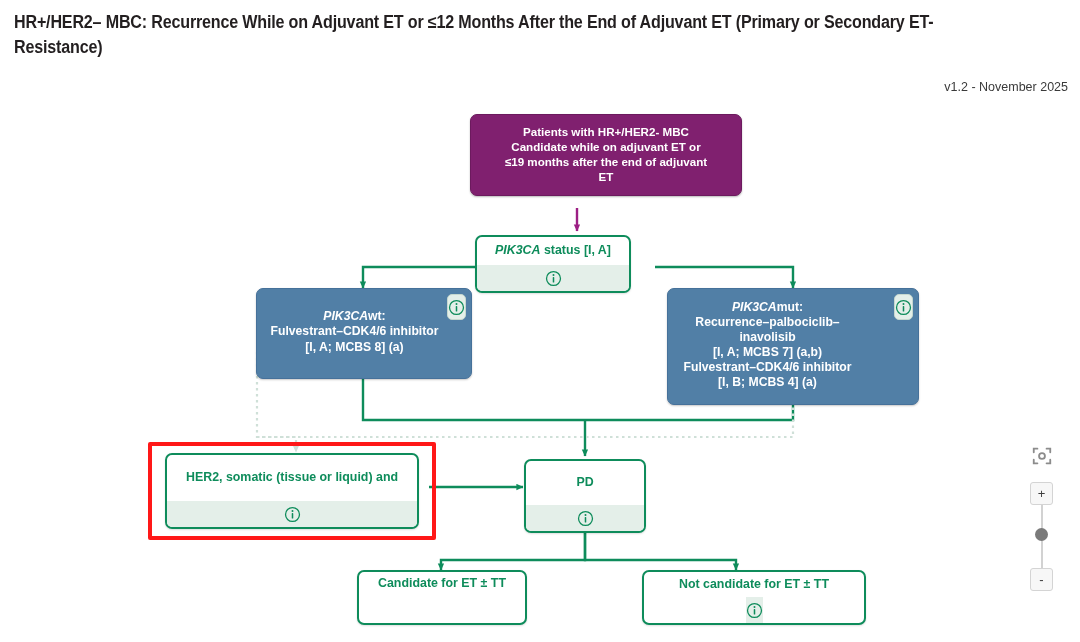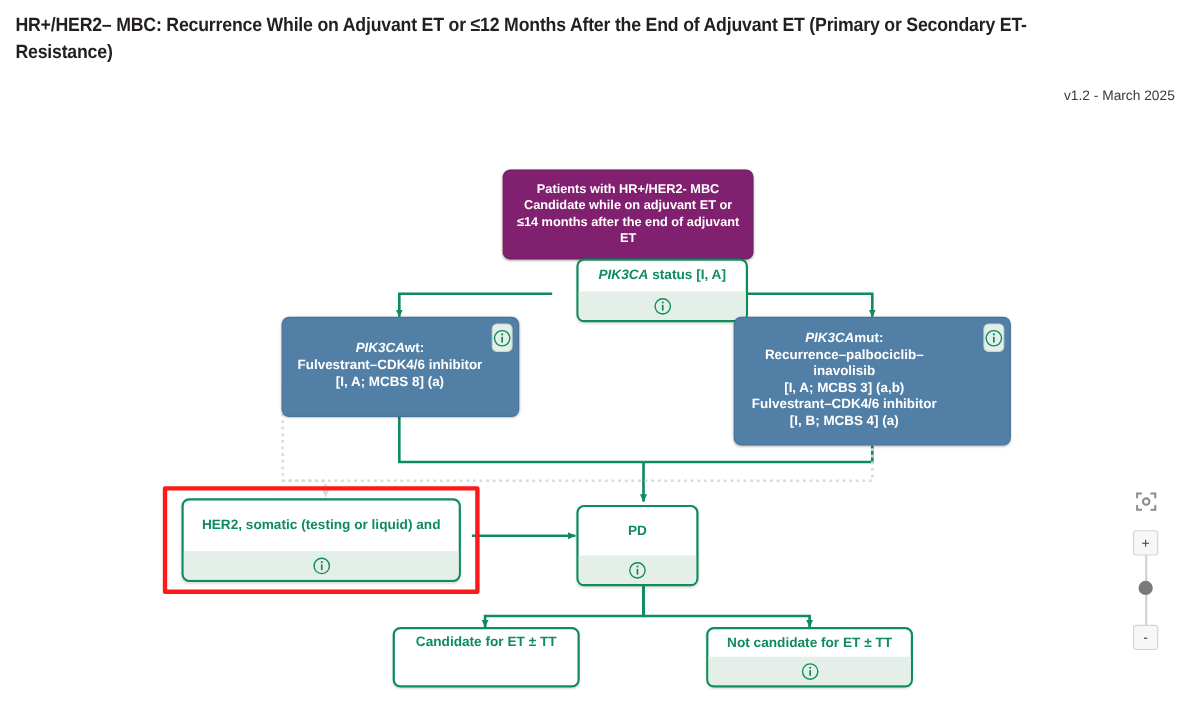--- a/index.html
+++ b/index.html
@@ -156,21 +156,21 @@
     background: #7a7a7a;
     cursor: pointer;
   }
 </style>
 </head>
 <body>
 
 <div id="root">
 
   <div class="page-title">HR+/HER2– MBC: Recurrence While on Adjuvant ET or ≤12 Months After the End of Adjuvant ET (Primary or Secondary ET-Resistance)</div>
-  <div class="version-label">v1.2 - March 2025</div>
+  <div class="version-label">v1.2 - November 2025</div>
 
   <svg id="edges" viewBox="0 0 1080 642">
     <defs>
       <marker id="arw" markerWidth="9" markerHeight="9" refX="6.6" refY="3.2" orient="auto" markerUnits="userSpaceOnUse">
         <path d="M0,0 L7,3.2 L0,6.4 z" fill="#0E8C5B"></path>
       </marker>
       <marker id="arwp" markerWidth="9" markerHeight="9" refX="6.6" refY="3.2" orient="auto" markerUnits="userSpaceOnUse">
         <path d="M0,0 L7,3.2 L0,6.4 z" fill="#9C1F84"></path>
       </marker>
       <marker id="arwl" markerWidth="9" markerHeight="9" refX="6.6" refY="3.2" orient="auto" markerUnits="userSpaceOnUse">
@@ -196,30 +196,30 @@
       <path d="M585,533 L585,560 L441,560 L441,570" marker-end="url(#arw)"></path>
       <path d="M585,533 L585,560 L736,560 L736,570" marker-end="url(#arw)"></path>
     </g>
 
     <g fill="none" stroke="#cfe0d8" stroke-width="2.2" stroke-dasharray="2.5 3.5">
       <path d="M257,352 L257,437 L793,437 L793,405"></path>
       <path d="M257,437 L296,437 L296,452" marker-end="url(#arwl)"></path>
     </g>
   </svg>
 
-  <div class="node node-purple" style="left:457px; top:114px; width:228px; height:82px;margin-top:40px;">
+  <div class="node node-purple" style="left:470px; top:114px; width:272px; height:82px;">
     <div>
       <div>Patients with HR+/HER2- MBC</div>
       <div>Candidate while on adjuvant ET or</div>
-      <div>≤14 months after the end of adjuvant</div>
+      <div>≤19 months after the end of adjuvant</div>
       <div>ET</div>
     </div>
   </div>
 
-  <div class="node node-green" style="left:524px; top:235px; width:156px; height:58px;">
+  <div class="node node-green" style="left:475px; top:235px; width:156px; height:58px;">
     <div class="body">
       <span><span class="ital">PIK3CA</span><span> status [I, A]</span></span>
     </div>
     <div class="footer">
       <svg class="info-icon" viewBox="0 0 20 20">
         <circle cx="10" cy="10" r="8.2" fill="none" stroke="#0E8C5B" stroke-width="1.5"></circle>
         <circle cx="10" cy="5.9" r="1.15" fill="#0E8C5B"></circle>
         <rect x="9.1" y="8.3" width="1.8" height="6.4" rx="0.7" fill="#0E8C5B"></rect>
       </svg>
     </div>
@@ -240,52 +240,52 @@
         <rect x="9.1" y="8.3" width="1.8" height="6.4" rx="0.7" fill="#0E8C5B"></rect>
       </svg>
     </div>
   </div>
 
   <div class="node node-blue" style="left:667px; top:288px; width:252px; height:117px;gap:32px;">
     <div class="body">
       <div>
         <div><span class="ital">PIK3CA</span>mut:</div>
         <div>Recurrence–palbociclib–inavolisib</div>
-        <div>[I, A; MCBS 3] (a,b)</div>
+        <div>[I, A; MCBS 7] (a,b)</div>
         <div>Fulvestrant–CDK4/6 inhibitor</div>
         <div>[I, B; MCBS 4] (a)</div>
       </div>
     </div>
     <div class="footer">
       <svg class="info-icon" viewBox="0 0 20 20">
         <circle cx="10" cy="10" r="8.2" fill="none" stroke="#0E8C5B" stroke-width="1.5"></circle>
         <circle cx="10" cy="5.9" r="1.15" fill="#0E8C5B"></circle>
         <rect x="9.1" y="8.3" width="1.8" height="6.4" rx="0.7" fill="#0E8C5B"></rect>
       </svg>
     </div>
   </div>
 
   <div class="highlight-frame" style="left:148px; top:442px; width:288px; height:98px;"></div>
 
   <div class="node node-green" style="left:165px; top:453px; width:254px; height:76px;">
     <div class="body">
       <div>
-        <div>HER2, somatic (testing or liquid) and</div>
+        <div>HER2, somatic (tissue or liquid) and</div>
       </div>
     </div>
     <div class="footer">
       <svg class="info-icon" viewBox="0 0 20 20">
         <circle cx="10" cy="10" r="8.2" fill="none" stroke="#0E8C5B" stroke-width="1.5"></circle>
         <circle cx="10" cy="5.9" r="1.15" fill="#0E8C5B"></circle>
         <rect x="9.1" y="8.3" width="1.8" height="6.4" rx="0.7" fill="#0E8C5B"></rect>
       </svg>
     </div>
   </div>
 
-  <div class="node node-green" style="left:524px; top:459px; width:111px; height:74px;">
+  <div class="node node-green" style="left:524px; top:459px; width:122px; height:74px;">
     <div class="body">PD</div>
     <div class="footer">
       <svg class="info-icon" viewBox="0 0 20 20">
         <circle cx="10" cy="10" r="8.2" fill="none" stroke="#0E8C5B" stroke-width="1.5"></circle>
         <circle cx="10" cy="5.9" r="1.15" fill="#0E8C5B"></circle>
         <rect x="9.1" y="8.3" width="1.8" height="6.4" rx="0.7" fill="#0E8C5B"></rect>
       </svg>
     </div>
   </div>
 
@@ -293,21 +293,21 @@
     <div class="body">Candidate for ET ± TT</div>
     <div class="footer">
       <svg class="info-icon" viewBox="0 0 20 20">
         <circle cx="10" cy="10" r="8.2" fill="none" stroke="#0E8C5B" stroke-width="1.5"></circle>
         <circle cx="10" cy="5.9" r="1.15" fill="#0E8C5B"></circle>
         <rect x="9.1" y="8.3" width="1.8" height="6.4" rx="0.7" fill="#0E8C5B"></rect>
       </svg>
     </div>
   </div>
 
-  <div class="node node-green" style="left:642px; top:570px; width:188px; height:55px;">
+  <div class="node node-green" style="left:642px; top:570px; width:224px; height:55px;align-items:center;">
     <div class="body">Not candidate for ET ± TT</div>
     <div class="footer">
       <svg class="info-icon" viewBox="0 0 20 20">
         <circle cx="10" cy="10" r="8.2" fill="none" stroke="#0E8C5B" stroke-width="1.5"></circle>
         <circle cx="10" cy="5.9" r="1.15" fill="#0E8C5B"></circle>
         <rect x="9.1" y="8.3" width="1.8" height="6.4" rx="0.7" fill="#0E8C5B"></rect>
       </svg>
     </div>
   </div>
 

